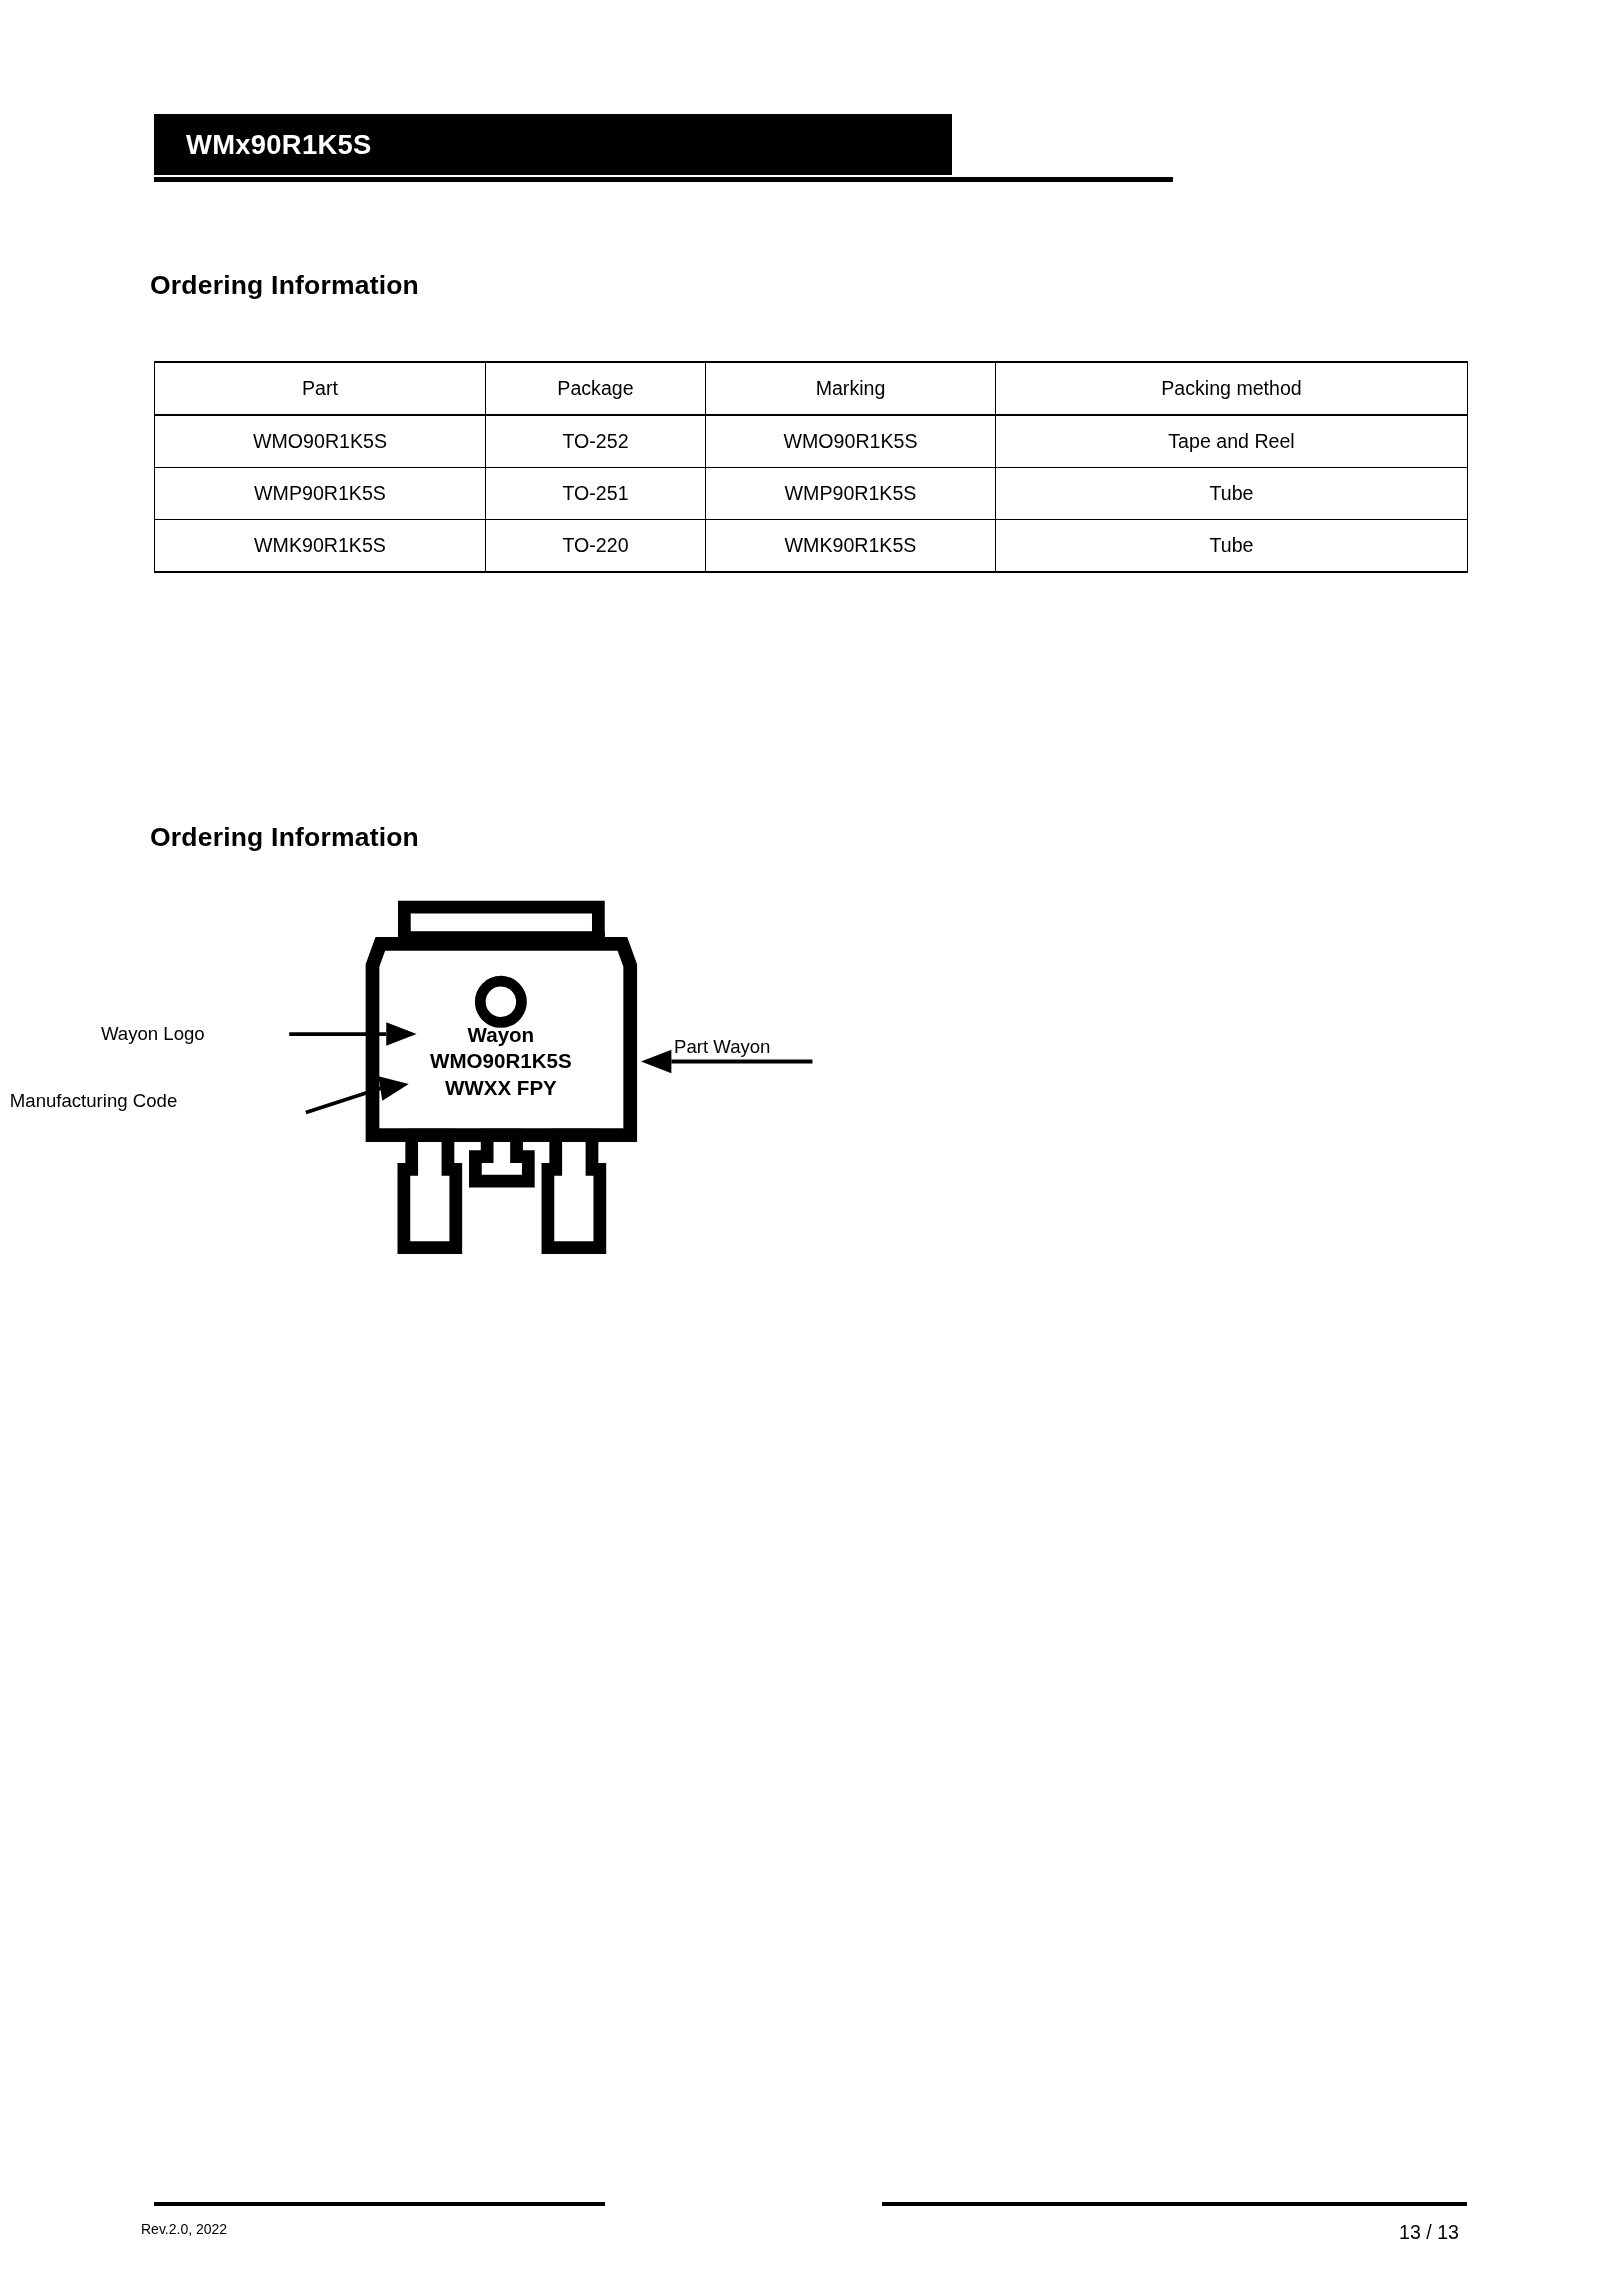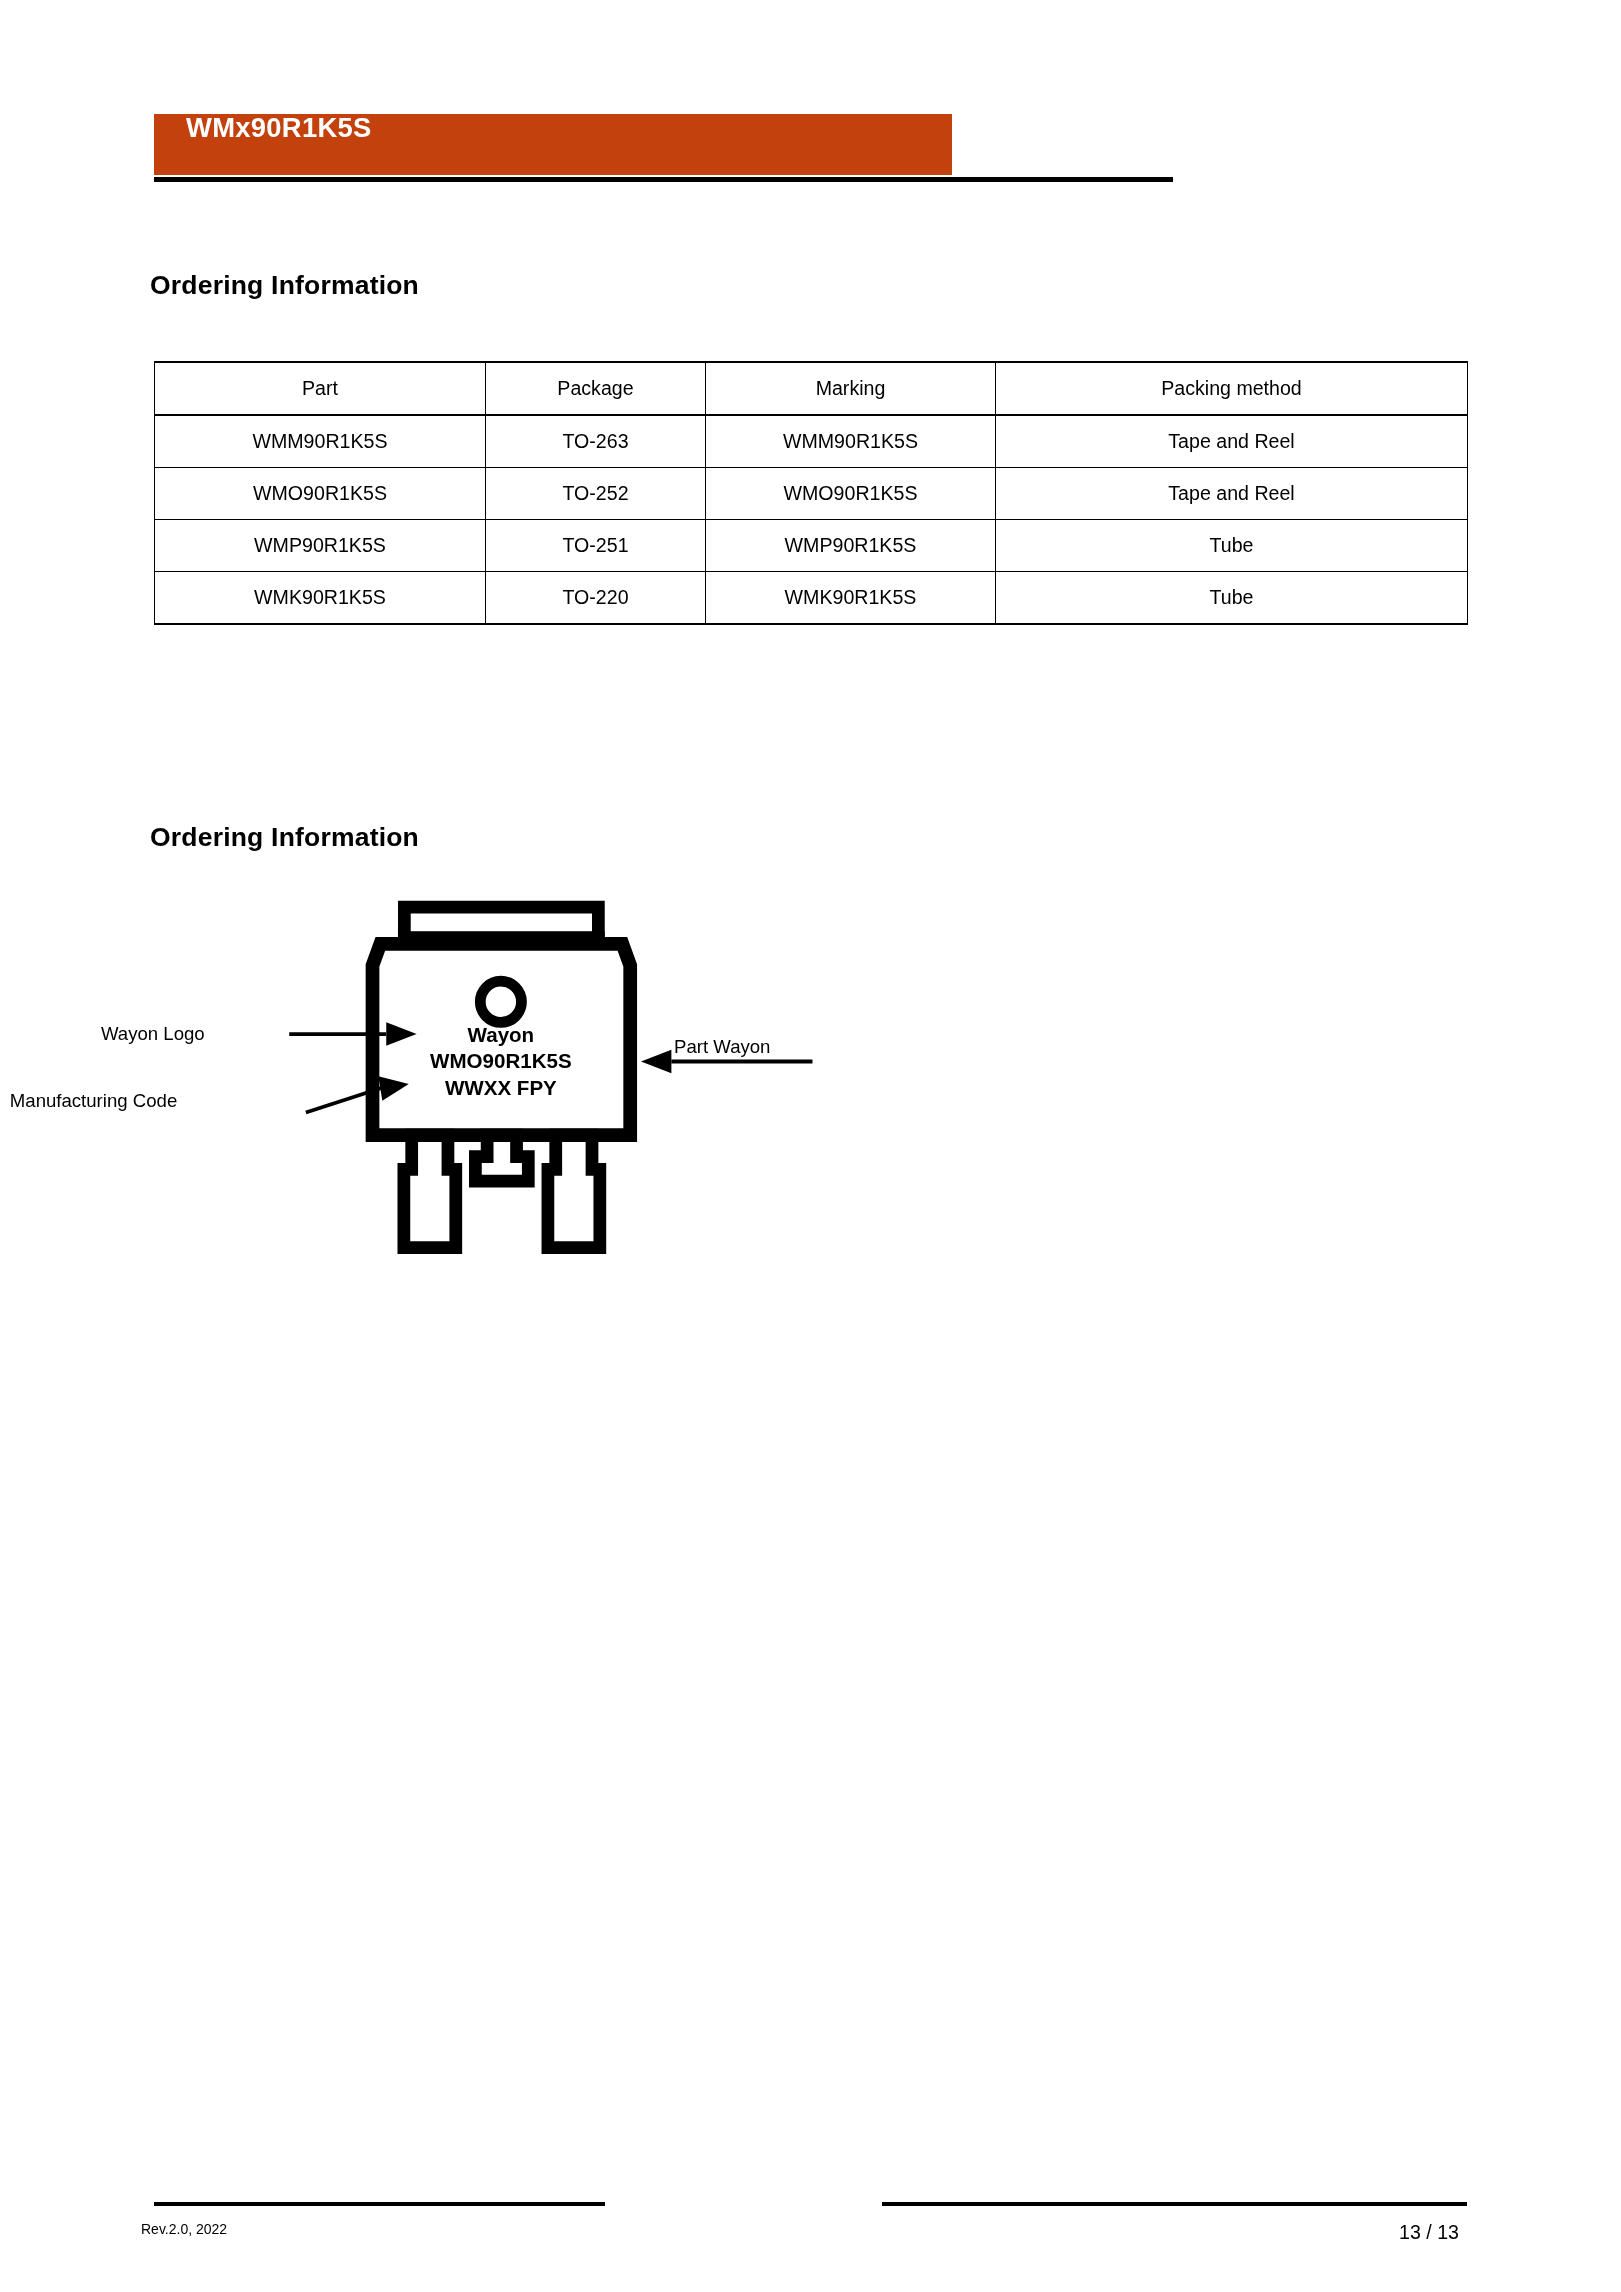--- a/index.html
+++ b/index.html
@@ -23,23 +23,23 @@
     top: 0;
     width: 1621px;
     height: 206px;
   }
   #header-banner {
     position: absolute;
     left: 154px;
     top: 114px;
     width: 798px;
     height: 61px;
-    background: #c2410c;
+    background: #000000;
     display: flex;
-    align-items: flex-start;
+    align-items: center;
   }
   #header-title {
     color: #ffffff;
     font-size: 27.4px;
     font-weight: bold;
     letter-spacing: 0.3px;
     padding-left: 32px;
     line-height: 1;
   }
   #header-rule {
@@ -172,26 +172,20 @@
       <col class="c4">
   </colgroup>
   <tbody>
     <tr class="head-row">
       <td>Part</td>
       <td>Package</td>
       <td>Marking</td>
       <td>Packing method</td>
     </tr>
     <tr>
-      <td>WMM90R1K5S</td>
-      <td>TO-263</td>
-      <td>WMM90R1K5S</td>
-      <td>Tape and Reel</td>
-    </tr>
-    <tr>
       <td>WMO90R1K5S</td>
       <td>TO-252</td>
       <td>WMO90R1K5S</td>
       <td>Tape and Reel</td>
     </tr>
     <tr>
       <td>WMP90R1K5S</td>
       <td>TO-251</td>
       <td>WMP90R1K5S</td>
       <td>Tube</td>

